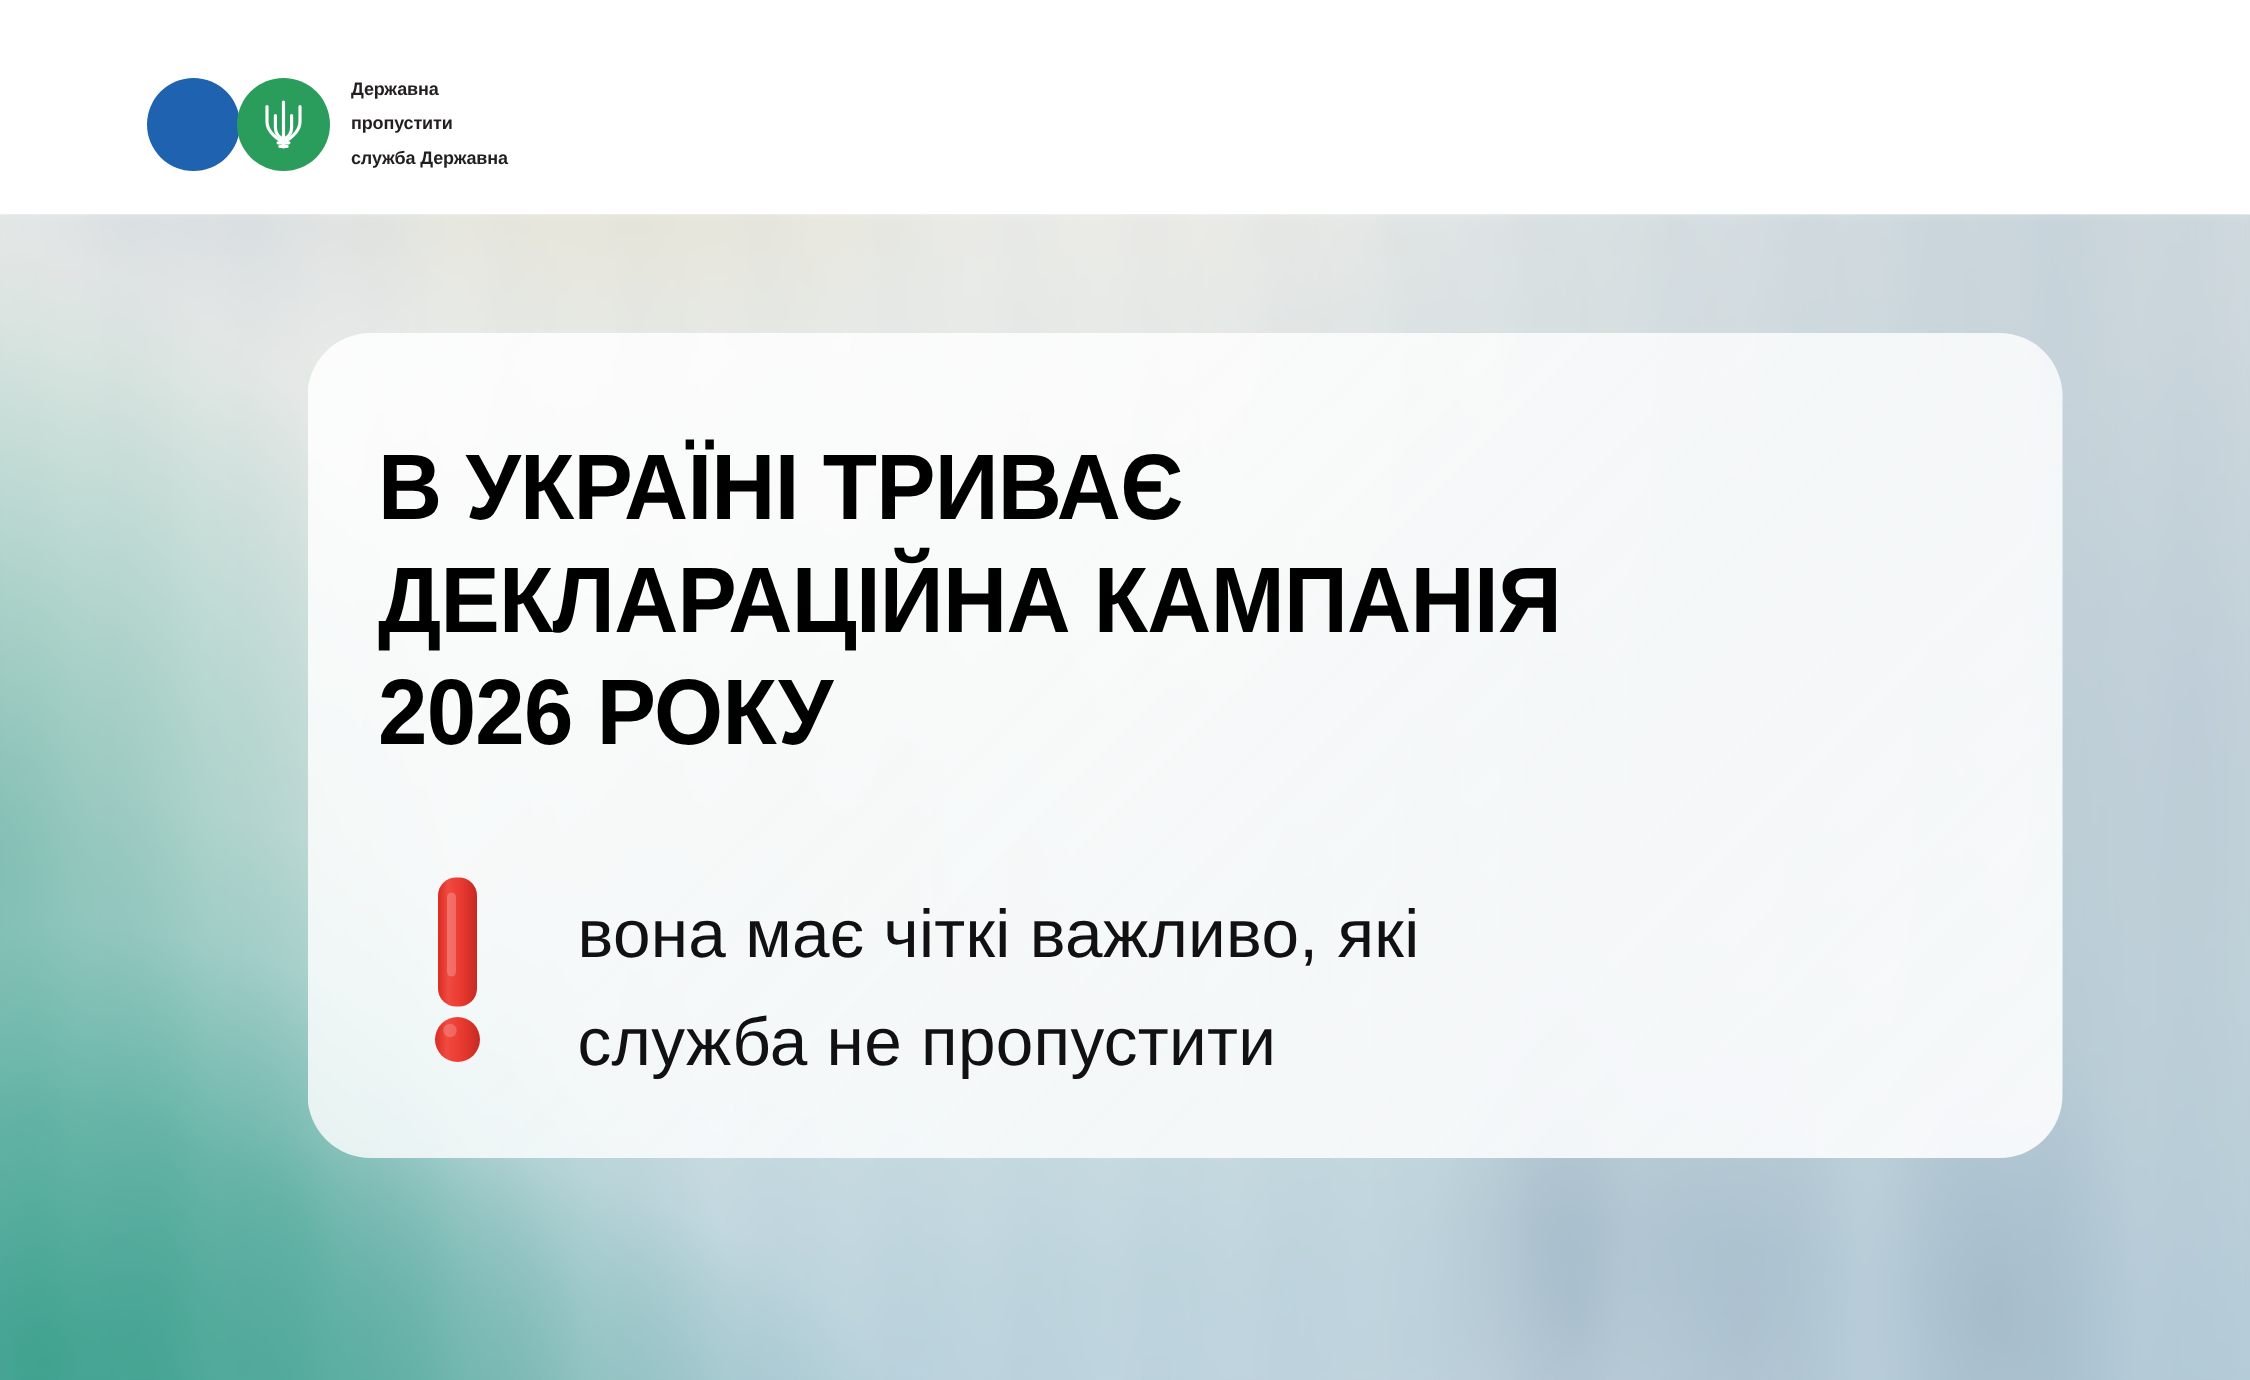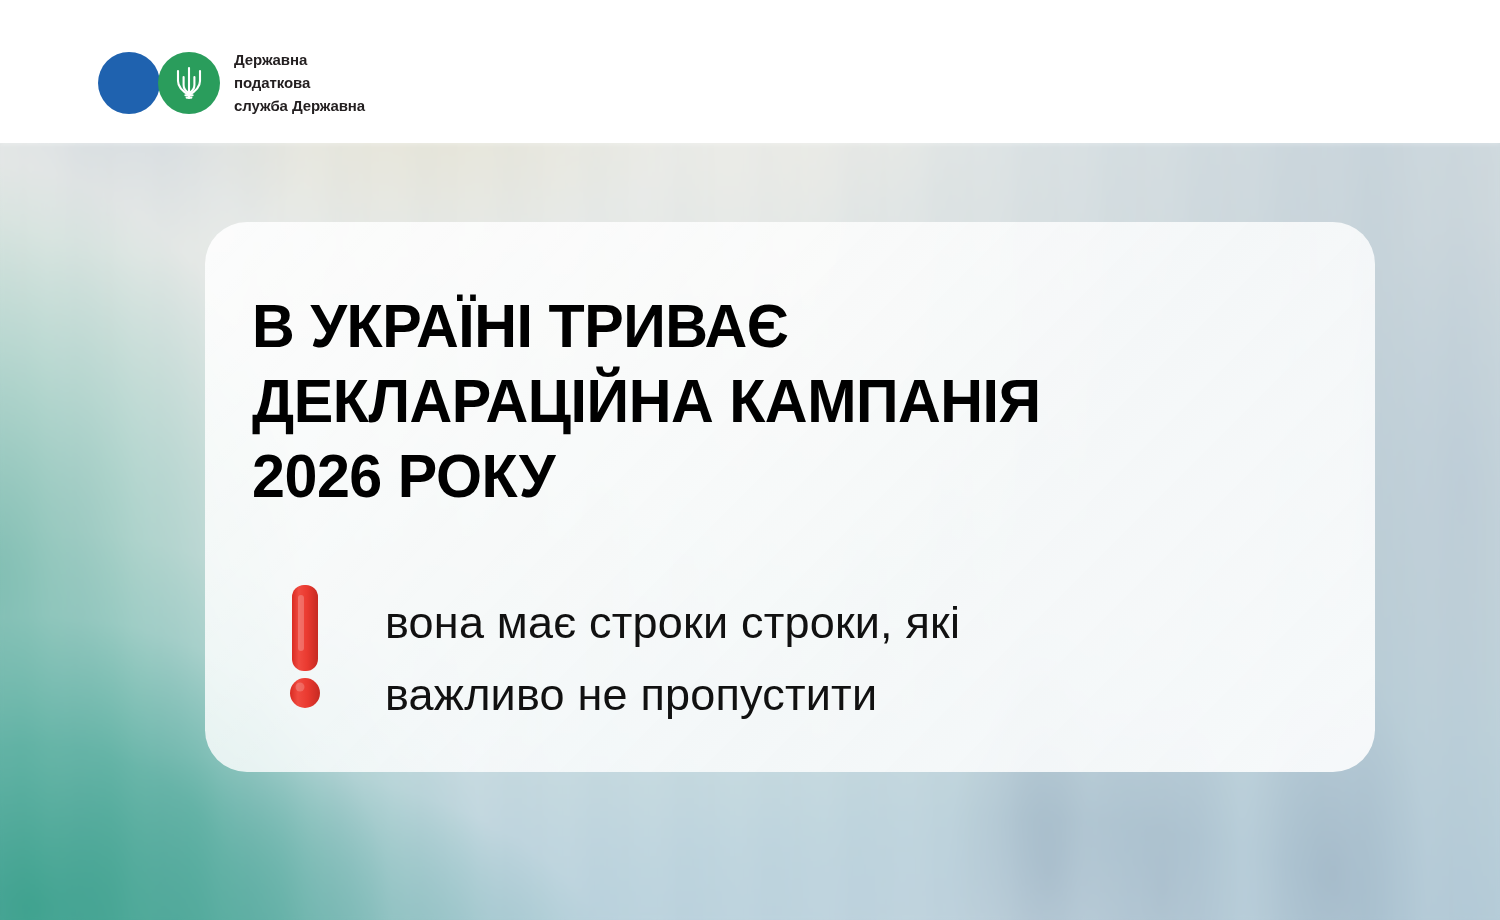--- a/index.html
+++ b/index.html
@@ -25,21 +25,21 @@
     border-radius:50%; background:#1f62af;
   }
   .logo-circle-green {
     position:absolute; left:60px; top:1px; width:62px; height:62px;
     border-radius:50%; background:#2a9d5c;
     display:flex; align-items:center; justify-content:center;
   }
   .logo-circle-green svg { display:block; }
   #logo-text {
     margin-left:14px; color:#231f20;
-    font-size:15px; font-weight:bold; line-height:23px;
+    font-size:12px; font-weight:bold; line-height:23px;
     letter-spacing:-0.1px; white-space:nowrap;
   }
 
   
   #bg {
     position:absolute; left:0; top:143px; width:1500px; height:777px;
     overflow:hidden; background:#cfd8dc;
   }
   .bglayer { position:absolute; inset:-60px; }
   
@@ -141,21 +141,21 @@
               <path d="M20.4 13 L20.4 21 C20.4 25 18 27.5 15 29"></path>
               <path d="M11.4 31.2 L18.6 31.2"></path>
               <path d="M12.6 33.6 L17.4 33.6"></path>
             </g>
           </svg>
         </div>
       </div>
 
       <div id="logo-text">
         <div>Державна</div>
-        <div>податкова</div>
+        <div>пропустити</div>
         <div>служба Державна</div>
       </div>
 
     </div>
   </div>
 
   <div id="bg">
     <div class="bglayer" id="bg-base"></div>
     <div class="bglayer" id="bg-teal"></div>
     <div class="bglayer" id="bg-right"></div>
@@ -185,19 +185,19 @@
           </linearGradient>
         </defs>
         <rect x="7" y="2" width="26" height="86" rx="12" fill="url(#exclg)"></rect>
         <rect x="13" y="12" width="6" height="56" rx="3" fill="#ffffff" opacity="0.22"></rect>
         <circle cx="20" cy="110" r="15" fill="url(#exclg)"></circle>
         <circle cx="15" cy="104" r="4.5" fill="#ffffff" opacity="0.20"></circle>
       </svg>
     </div>
 
     <div id="subtitle-text">
-      <span class="sl">вона має строки строки, які</span>
-      <span class="sl">важливо не пропустити</span>
+      <span class="sl">вона має чіткі важливо, які</span>
+      <span class="sl">служба не пропустити</span>
     </div>
 
   </div>
 
 </div>
 
 </body></html>

